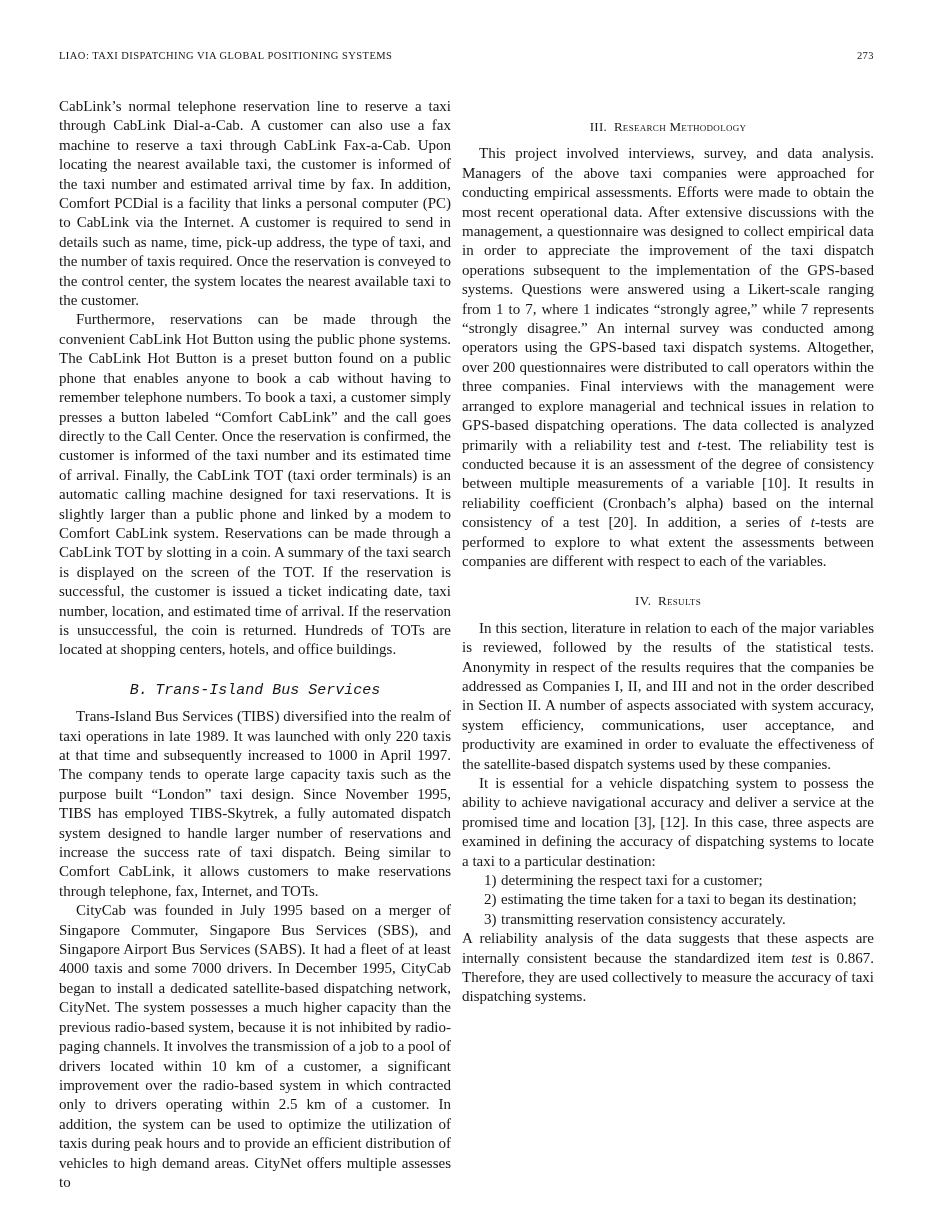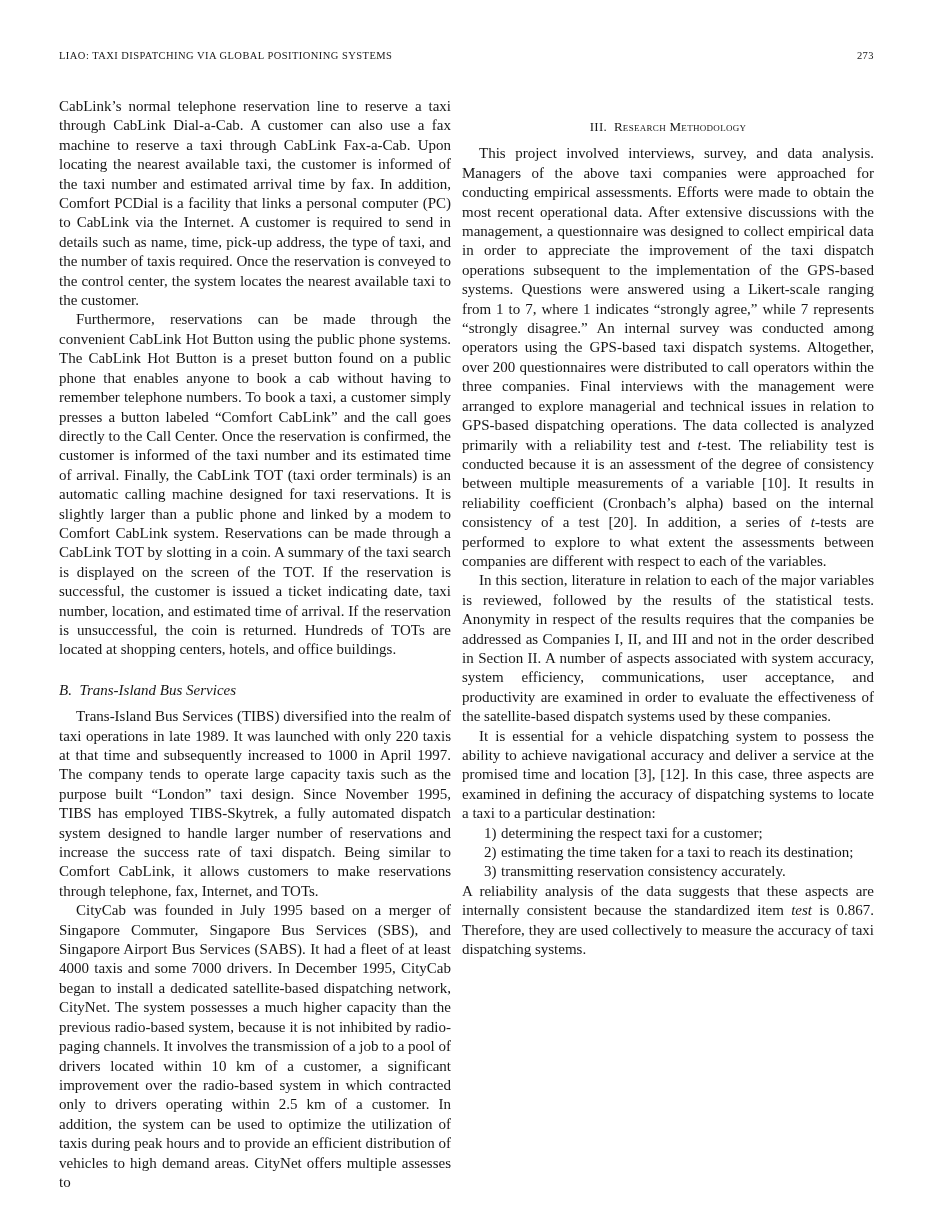--- a/index.html
+++ b/index.html
@@ -33,23 +33,24 @@
     font-variant: small-caps;
     letter-spacing: 0.3px;
     text-align: center;
     text-indent: 0;
     margin: 20px 0 8px 0;
   }
   h3.subsection-heading {
     font-size: 15px;
     font-weight: normal;
     font-style: italic;
-    text-align: left;
+    text-align: center;
     text-indent: 0;
     margin: 21px 0 7px 0;
+    font-family: Liberation Mono, monospace;
   }
   ol.plain-list { list-style: none; margin: 0; padding: 0; }
   ol.plain-list li { display: flex; font-size: 15px; line-height: 19.4px; }
   .li-num { flex: 0 0 auto; width: 17px; margin-left: 22px; }
   .li-text { flex: 1 1 auto; white-space: nowrap; }
 </style>
 </head>
 <body>
 
 <div class="page">
@@ -65,30 +66,31 @@
       <p class="noindent">CabLink’s normal telephone reservation line to reserve a taxi through CabLink Dial-a-Cab. A customer can also use a fax machine to reserve a taxi through CabLink Fax-a-Cab. Upon locating the nearest available taxi, the customer is informed of the taxi number and estimated arrival time by fax. In addition, Comfort PCDial is a facility that links a personal computer (PC) to CabLink via the Internet. A customer is required to send in details such as name, time, pick-up address, the type of taxi, and the number of taxis required. Once the reservation is conveyed to the control center, the system locates the nearest available taxi to the customer.</p>
       <p>Furthermore, reservations can be made through the convenient CabLink Hot Button using the public phone systems. The CabLink Hot Button is a preset button found on a public phone that enables anyone to book a cab without having to remember telephone numbers. To book a taxi, a customer simply presses a button labeled “Comfort CabLink” and the call goes directly to the Call Center. Once the reservation is confirmed, the customer is informed of the taxi number and its estimated time of arrival. Finally, the CabLink TOT (taxi order terminals) is an automatic calling machine designed for taxi reservations. It is slightly larger than a public phone and linked by a modem to Comfort CabLink system. Reservations can be made through a CabLink TOT by slotting in a coin. A summary of the taxi search is displayed on the screen of the TOT. If the reservation is successful, the customer is issued a ticket indicating date, taxi number, location, and estimated time of arrival. If the reservation is unsuccessful, the coin is returned. Hundreds of TOTs are located at shopping centers, hotels, and office buildings.</p>
       <h3 class="subsection-heading">B. Trans-Island Bus Services</h3>
       <p>Trans-Island Bus Services (TIBS) diversified into the realm of taxi operations in late 1989. It was launched with only 220 taxis at that time and subsequently increased to 1000 in April 1997. The company tends to operate large capacity taxis such as the purpose built “London” taxi design. Since November 1995, TIBS has employed TIBS-Skytrek, a fully automated dispatch system designed to handle larger number of reservations and increase the success rate of taxi dispatch. Being similar to Comfort CabLink, it allows customers to make reservations through telephone, fax, Internet, and TOTs.</p>
       <p>CityCab was founded in July 1995 based on a merger of Singapore Commuter, Singapore Bus Services (SBS), and Singapore Airport Bus Services (SABS). It had a fleet of at least 4000 taxis and some 7000 drivers. In December 1995, CityCab began to install a dedicated satellite-based dispatching network, CityNet. The system possesses a much higher capacity than the previous radio-based system, because it is not inhibited by radio-paging channels. It involves the transmission of a job to a pool of drivers located within 10 km of a customer, a significant improvement over the radio-based system in which contracted only to drivers operating within 2.5 km of a customer. In addition, the system can be used to optimize the utilization of taxis during peak hours and to provide an efficient distribution of vehicles to high demand areas. CityNet offers multiple assesses to</p>
     </div>
 
     <div class="col col-right">
       <h2 class="section-heading">III. Research Methodology</h2>
       <p><span>This project involved interviews, survey, and data analysis. Managers of the above taxi companies were approached for conducting empirical assessments. Efforts were made to obtain the most recent operational data. After extensive discussions with the management, a questionnaire was designed to collect empirical data in order to appreciate the improvement of the taxi dispatch operations subsequent to the implementation of the GPS-based systems. Questions were answered using a Likert-scale ranging from 1 to 7, where 1 indicates “strongly agree,” while 7 represents “strongly disagree.” An internal survey was conducted among operators using the GPS-based taxi dispatch systems. Altogether, over 200 questionnaires were distributed to call operators within the three companies. Final interviews with the management were arranged to explore managerial and technical issues in relation to GPS-based dispatching operations. The data collected is analyzed primarily with a reliability test and </span><span style="font-style: italic;">t</span><span>-test. The reliability test is conducted because it is an assessment of the degree of consistency between multiple measurements of a variable [10]. It results in reliability coefficient (Cronbach’s alpha) based on the internal consistency of a test [20]. In addition, a series of </span><span style="font-style: italic;">t</span><span>-tests are performed to explore to what extent the assessments between companies are different with respect to each of the variables.</span></p>
+      <h2 class="section-heading">IV. Results</h2>
       <p>In this section, literature in relation to each of the major variables is reviewed, followed by the results of the statistical tests. Anonymity in respect of the results requires that the companies be addressed as Companies I, II, and III and not in the order described in Section II. A number of aspects associated with system accuracy, system efficiency, communications, user acceptance, and productivity are examined in order to evaluate the effectiveness of the satellite-based dispatch systems used by these companies.</p>
       <p>It is essential for a vehicle dispatching system to possess the ability to achieve navigational accuracy and deliver a service at the promised time and location [3], [12]. In this case, three aspects are examined in defining the accuracy of dispatching systems to locate a taxi to a particular destination:</p>
       <ol class="plain-list">
         <li>
           <span class="li-num">1)</span>
           <span class="li-text">determining the respect taxi for a customer;</span>
         </li>
         <li>
           <span class="li-num">2)</span>
-          <span class="li-text">estimating the time taken for a taxi to reach its destination;</span>
+          <span class="li-text">estimating the time taken for a taxi to began its destination;</span>
         </li>
         <li>
           <span class="li-num">3)</span>
           <span class="li-text">transmitting reservation consistency accurately.</span>
         </li>
       </ol>
       <p class="noindent"><span>A reliability analysis of the data suggests that these aspects are internally consistent because the standardized item </span><span style="font-style: italic;">test</span><span> is 0.867. Therefore, they are used collectively to measure the accuracy of taxi dispatching systems.</span></p>
     </div>
 
   </div>

